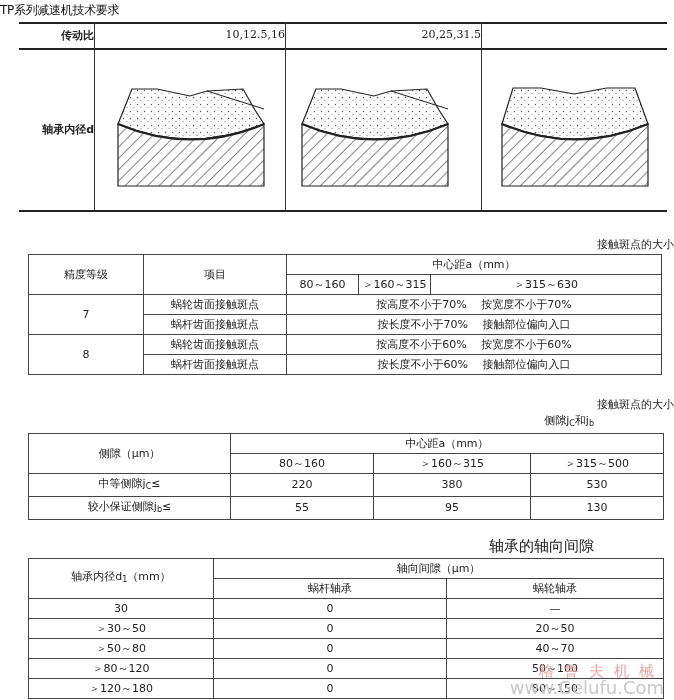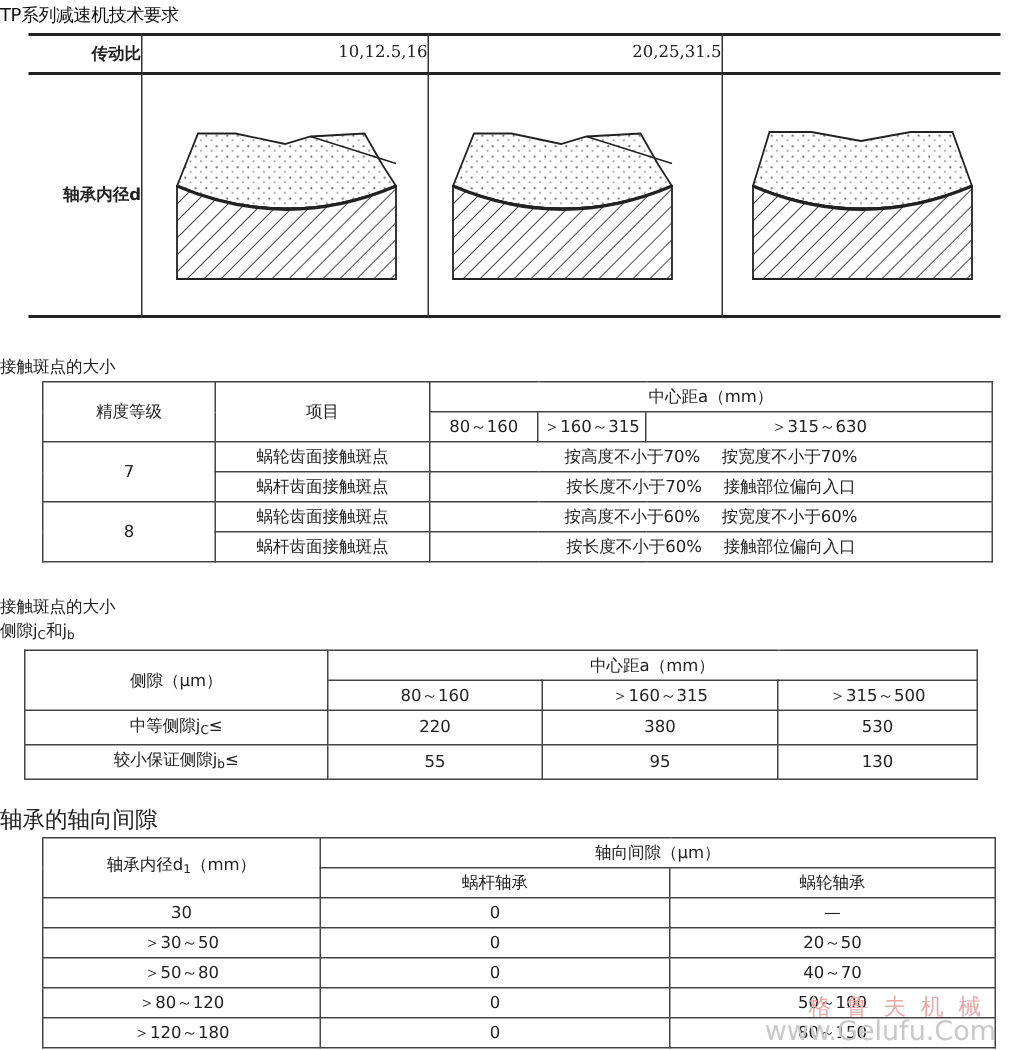--- a/index.html
+++ b/index.html
@@ -10,21 +10,21 @@
 
   
   .fig { left:19px; top:22px; width:648px; height:192px; }
   .fig .hline { position:absolute; left:0; width:648px; height:2px; background:#222; }
   .fig .vline { position:absolute; width:1px; background:#333; }
   .fig .cell { position:absolute; text-align:right; font-family:"DejaVu Serif", serif; font-size:11px; color:#222; }
   .fig .lbl { font-weight:bold; font-family:"DejaVu Sans", sans-serif; font-size:11px; }
 
   table.grid { position:absolute; border-collapse:collapse; font-size:11px; color:#222; }
   table.grid td { border:1px solid #444; text-align:center; padding:0; height:19px; line-height:18px; white-space:nowrap; }
-  .caption { position:absolute; text-align:left; font-size:11px; color:#222; }
+  .caption { position:absolute; text-align:right; font-size:11px; color:#222; }
   .caption-big { font-size:15px; }
   sub { font-size:8px; vertical-align:-2px; }
   .watermark { right:10px; bottom:2px; text-align:right; pointer-events:none; }
   .wm1 { color:#e7a9a9; font-size:15px; letter-spacing:10px; font-family:"DejaVu Serif", serif; }
   .wm2 { color:#c8c8c8; font-size:18px; font-family:"DejaVu Sans", sans-serif; margin-top:-4px; }
 </style>
 </head>
 <body>
 
 <div class="abs page-title">TP系列减速机技术要求</div>
@@ -109,21 +109,21 @@
   </tr>
   <tr>
     <td>蜗杆齿面接触斑点</td>
     <td colspan="3">按长度不小于60%　 接触部位偏向入口</td>
   </tr>
 </tbody>
   </table>
 
 <div class="caption" style="left:0; width:674px; top:397px;">接触斑点的大小</div>
 <div class="caption" style="left:0; width:594px; top:413px;"><span>侧隙j</span><sub>C</sub><span>和j</span><sub>b</sub></div>
-<table class="grid" style="left:16px; top:433px; width:636px;">
+<table class="grid" style="left:28px; top:433px; width:636px;">
   <colgroup>
       <col style="width:202px">
       <col style="width:143px">
       <col style="width:157px">
       <col>
     </colgroup>
   <tbody>
       <tr>
     <td rowspan="2">侧隙（μm）</td>
     <td colspan="3">中心距a（mm）</td>

